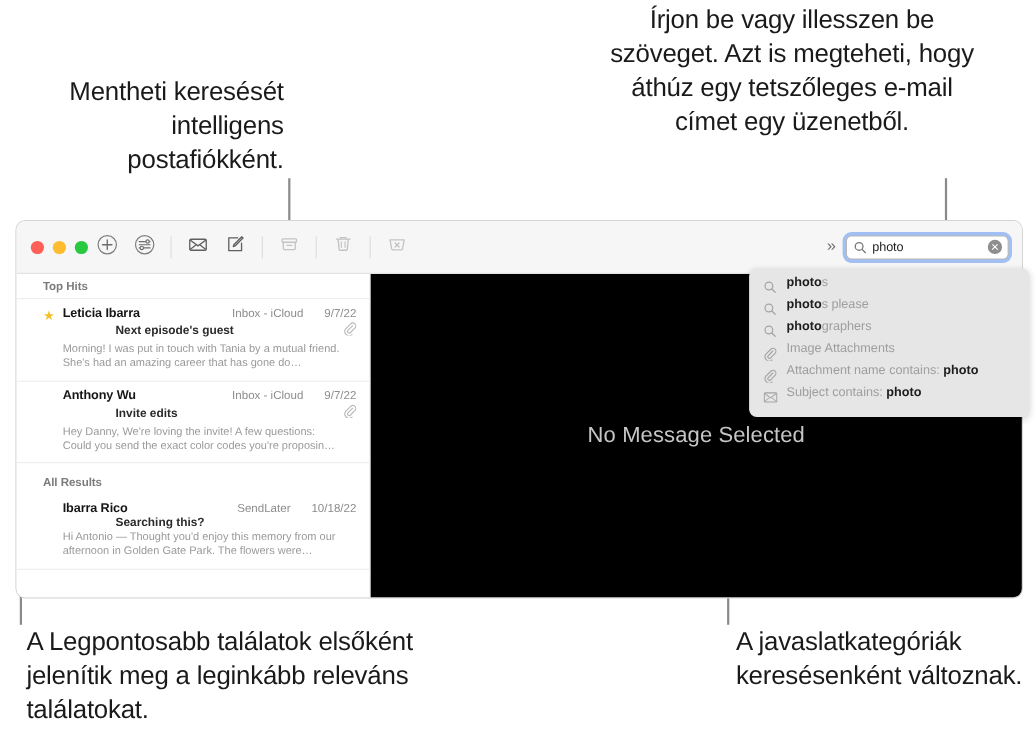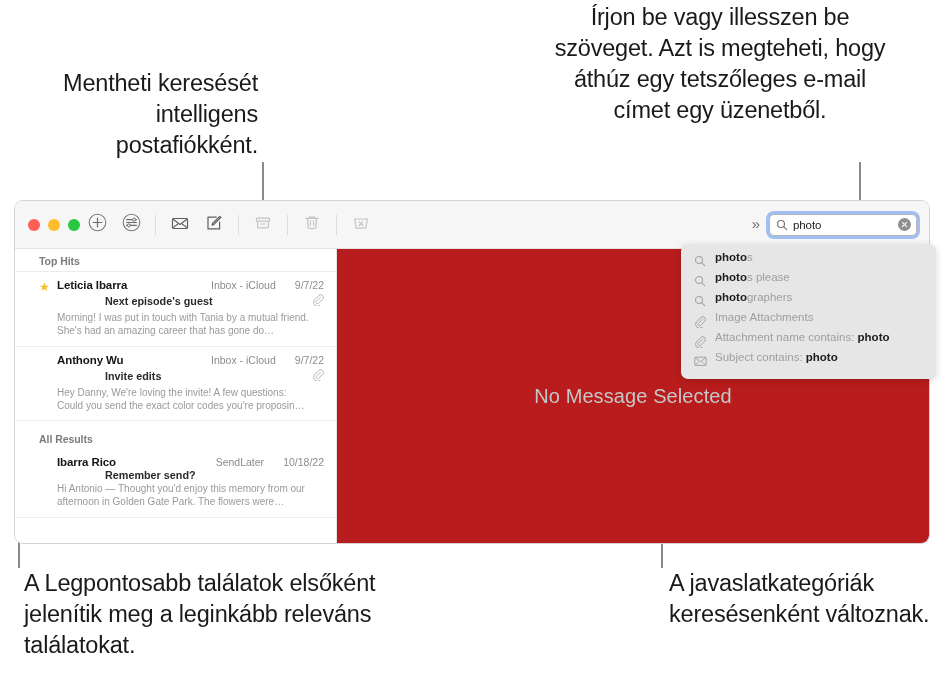--- a/index.html
+++ b/index.html
@@ -159,21 +159,21 @@
     border-right: 1px solid #e3e3e3;
     box-sizing: border-box;
     background: #ffffff;
     overflow: hidden;
   }
   #reading-pane {
     flex: 1 1 auto;
     display: flex;
     align-items: center;
     justify-content: center;
-    background: #b91c1c;
+    background: #000000;
   }
   #no-message {
     font-size: 20px;
     color: #c6c6c6;
     letter-spacing: 0.1px;
   }
 
   .section-header {
     font-size: 10.5px;
     font-weight: bold;
@@ -439,21 +439,21 @@
 
       <div class="msg-row">
         <div class="msg-line1">
           <span class="msg-sender">Ibarra Rico</span>
           <span class="msg-meta">
             <span>SendLater</span>
             <span>10/18/22</span>
           </span>
         </div>
         <div class="msg-line2">
-          <span class="msg-subject">Remember send?</span>
+          <span class="msg-subject">Searching this?</span>
         </div>
         <div class="msg-preview">Hi Antonio — Thought you'd enjoy this memory from our afternoon in Golden Gate Park. The flowers were…</div>
       </div>
 
     </div>
 
     <div id="reading-pane">
       <div id="no-message">No Message Selected</div>
     </div>
   </div>

